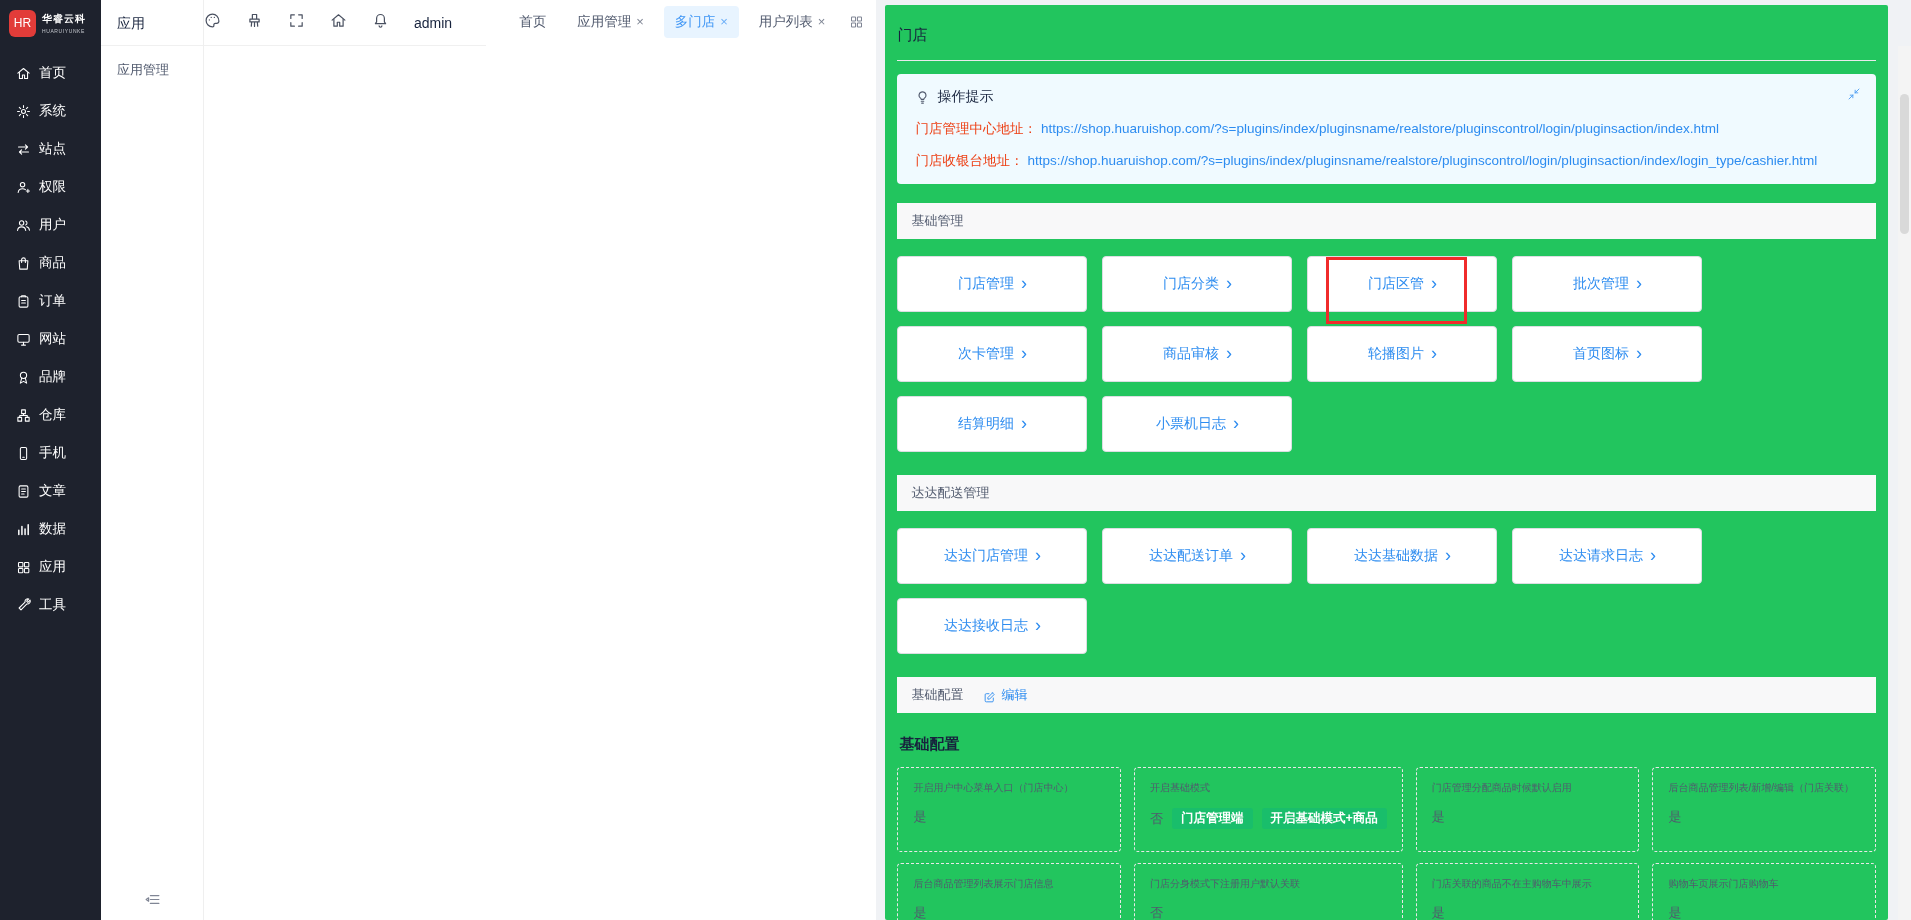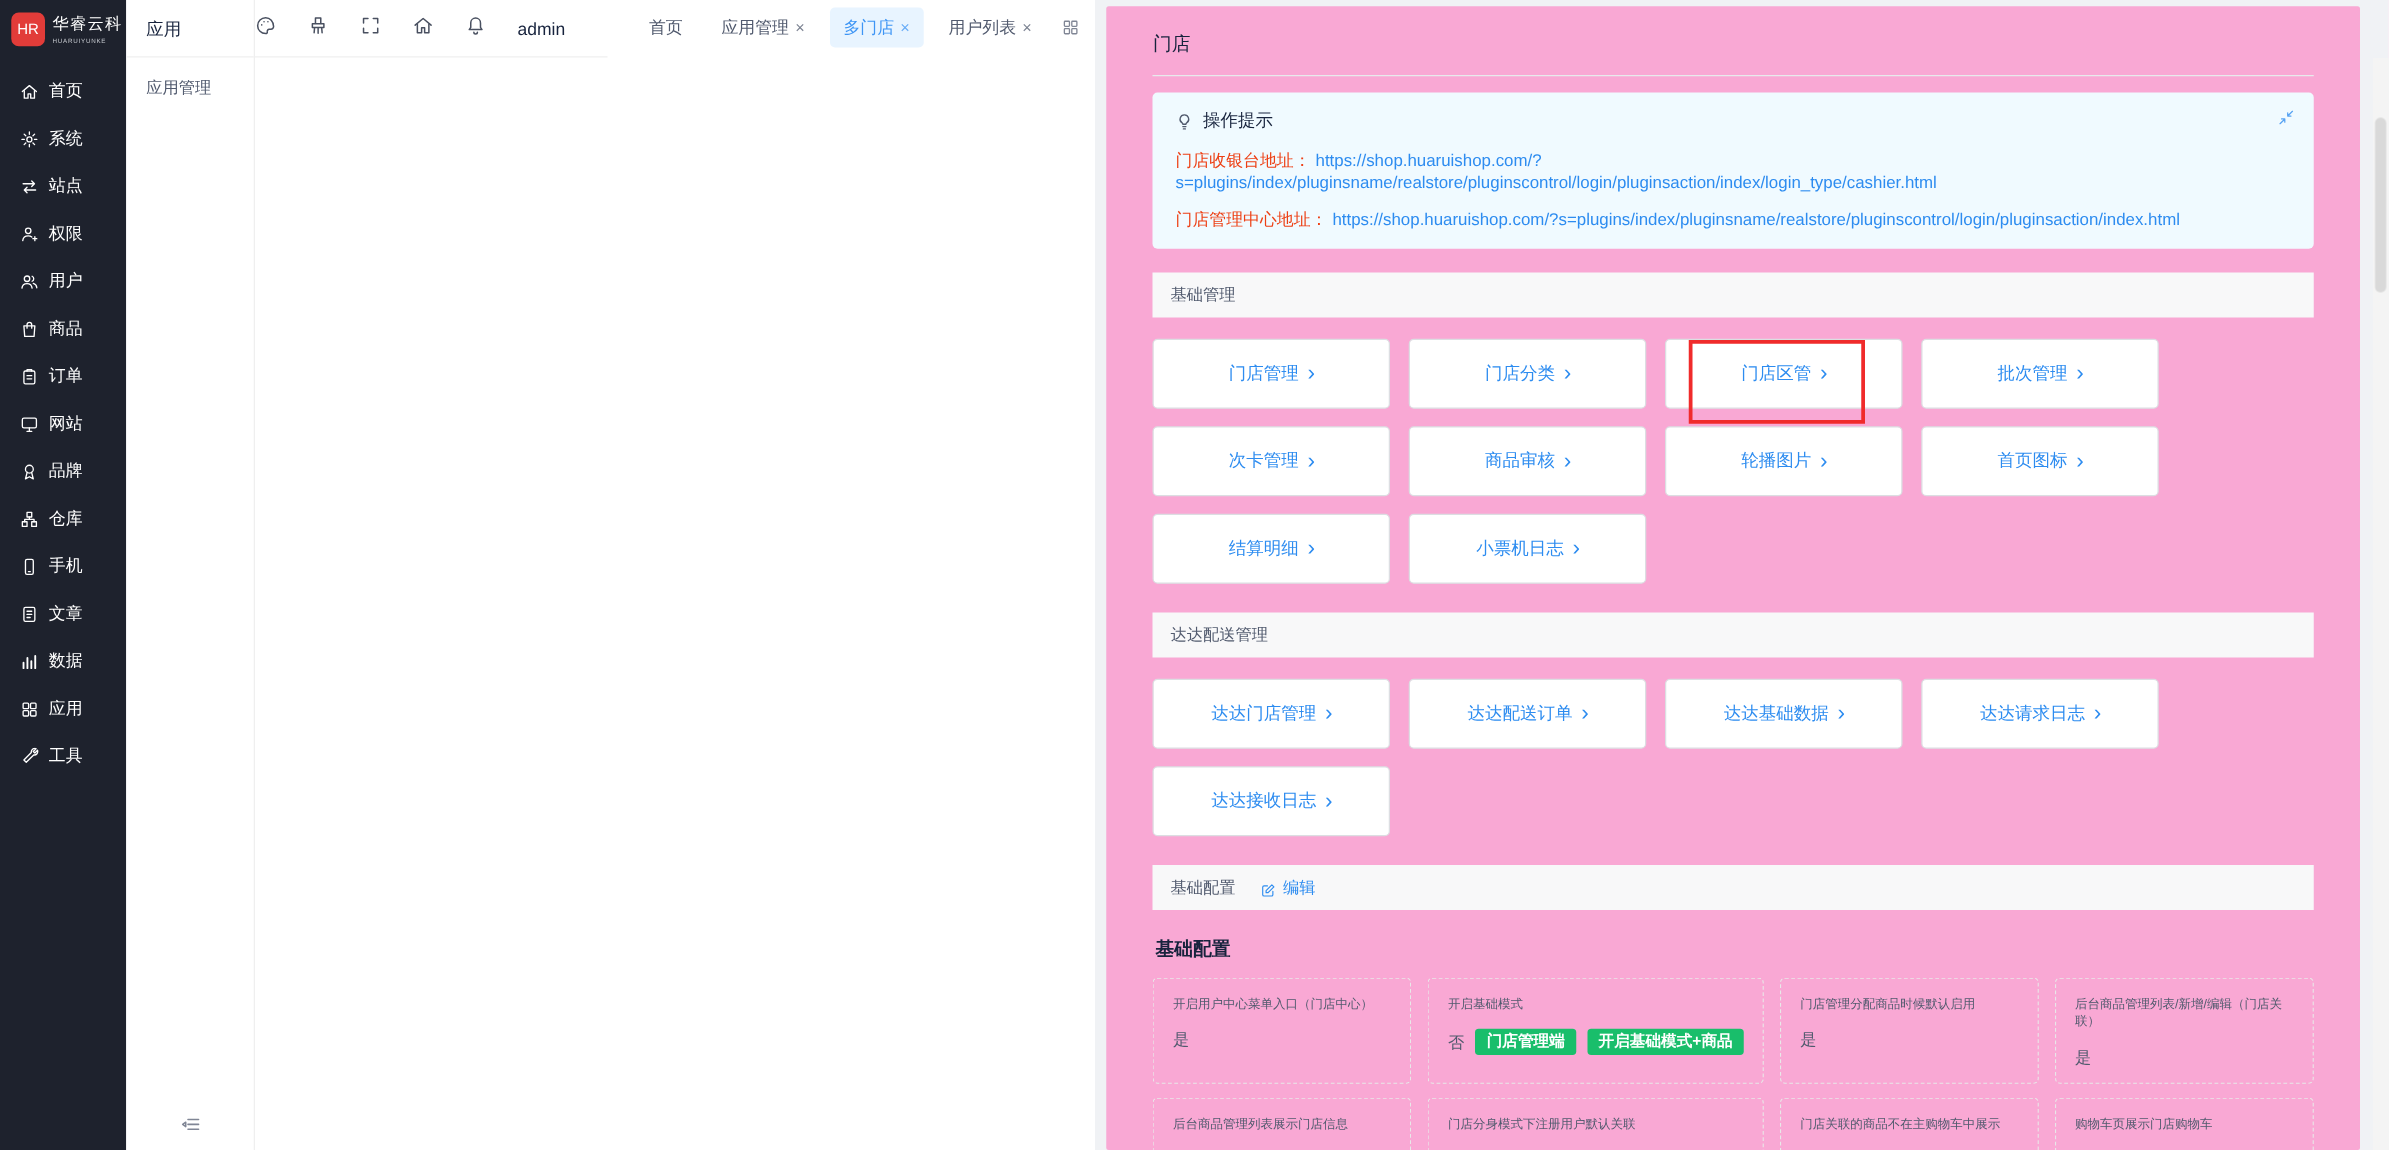--- a/index.html
+++ b/index.html
@@ -17,21 +17,21 @@
   .icon{display:inline-flex;align-items:center;justify-content:center}
   .icon svg{width:1em;height:1em;fill:none;stroke:currentColor;stroke-width:1.7;
             stroke-linecap:round;stroke-linejoin:round;display:block}
   .icon svg .f{fill:currentColor;stroke:none}
 
   
   .sidebar{width:101px;flex-shrink:0;background:var(--sidebar-bg);color:#fff}
   .logo{display:flex;align-items:center;gap:6px;padding:9px 6px 9px 9px;height:46px}
   .logo-badge{width:27px;height:27px;background:var(--logo-red);border-radius:6px;color:#fff;
               font-weight:normal;font-size:12px;display:flex;align-items:center;justify-content:center;flex-shrink:0}
-  .logo-name{font-size:13px;font-weight:normal;letter-spacing:1px;white-space:nowrap}
+  .logo-name{font-size:10px;font-weight:bold;letter-spacing:1px;white-space:nowrap}
   .logo-sub{font-size:5px;color:#c5c8ce;letter-spacing:.6px;margin-top:2px;white-space:nowrap}
   #side-menu{margin-top:8px}
   .menu-item{display:flex;align-items:center;gap:8px;padding:10px 4px 10px 15px;
              font-size:13.5px;color:#fff;cursor:pointer;white-space:nowrap}
   .menu-item .icon{font-size:15px;width:16px}
 
   
   .submenu{width:103px;flex-shrink:0;background:#fff;border-right:1px solid #efefef;position:relative}
   .submenu-title{height:46px;line-height:46px;padding-left:16px;font-size:14px;color:#17233d;
                  border-bottom:1px solid #f0f0f0}
@@ -51,21 +51,21 @@
   #tabs{display:flex;align-items:center;gap:9px}
   .tab{padding:7px 11px;border-radius:4px;font-size:13.5px;color:#515a6e;cursor:pointer;
        display:flex;align-items:center;white-space:nowrap}
   .tab.active{background:var(--active-tab-bg);color:#3e95f5}
   .tab .close{margin-left:5px;font-size:13px;color:inherit;opacity:.75;cursor:pointer}
   .tab-apps{position:absolute;right:12px;top:50%;transform:translateY(-50%);font-size:15px;
             color:#808695;cursor:pointer}
 
   
   .content{flex:1;background:#f0f2f5;padding:5px 23px 0 9px;min-height:0}
-  .card{background:#f9a8d4;height:100%;border-radius:2px;padding:0 37px;overflow:hidden}
+  .card{background:#22c55e;height:100%;border-radius:2px;padding:0 12px;overflow:hidden}
   .card-title{font-size:15px;color:#17233d;padding:21px 0 15px;border-bottom:1px solid #e8eaec}
 
   .tipbox{background:var(--tip-bg);border-radius:4px;padding:14px 18px;position:relative;margin-top:13px}
   .tip-head{display:flex;align-items:center;gap:7px;font-size:14px;color:#17233d}
   .tip-head .icon{font-size:15px;color:#515a6e}
   .tip-collapse{position:absolute;right:15px;top:13px;color:#57a3f3;font-size:14px;cursor:pointer}
   .tip-line{margin-top:14px;font-size:13.5px}
   .tip-label{color:var(--tip-label-red)}
   .tip-url{color:var(--link-blue);cursor:pointer;margin-left:4px}
 
@@ -338,22 +338,22 @@
                 </svg>
               </span>
             <span>操作提示</span>
           </div>
           <span class="tip-collapse icon">
               <svg viewBox="0 0 24 24">
                 <path d="M10 14H5.5M10 14v4.5M10 14l-6.5 6.5M14 10h4.5M14 10V5.5M14 10l6.5-6.5"></path>
               </svg>
             </span>
           <div id="tip-lines">
+              <div class="tip-line"><span class="tip-label">门店管理中心地址：</span><span class="tip-url">https://shop.huaruishop.com/?s=plugins/index/pluginsname/realstore/pluginscontrol/login/pluginsaction/index.html</span></div>
               <div class="tip-line"><span class="tip-label">门店收银台地址：</span><span class="tip-url">https://shop.huaruishop.com/?s=plugins/index/pluginsname/realstore/pluginscontrol/login/pluginsaction/index/login_type/cashier.html</span></div>
-              <div class="tip-line"><span class="tip-label">门店管理中心地址：</span><span class="tip-url">https://shop.huaruishop.com/?s=plugins/index/pluginsname/realstore/pluginscontrol/login/pluginsaction/index.html</span></div>
             </div>
         </div>
 
         <div id="sections">
             <div class="section-bar">
               <span>基础管理</span>
             </div>
             <div class="btn-grid">
               <div class="app-btn">
                 <span>门店管理</span>

